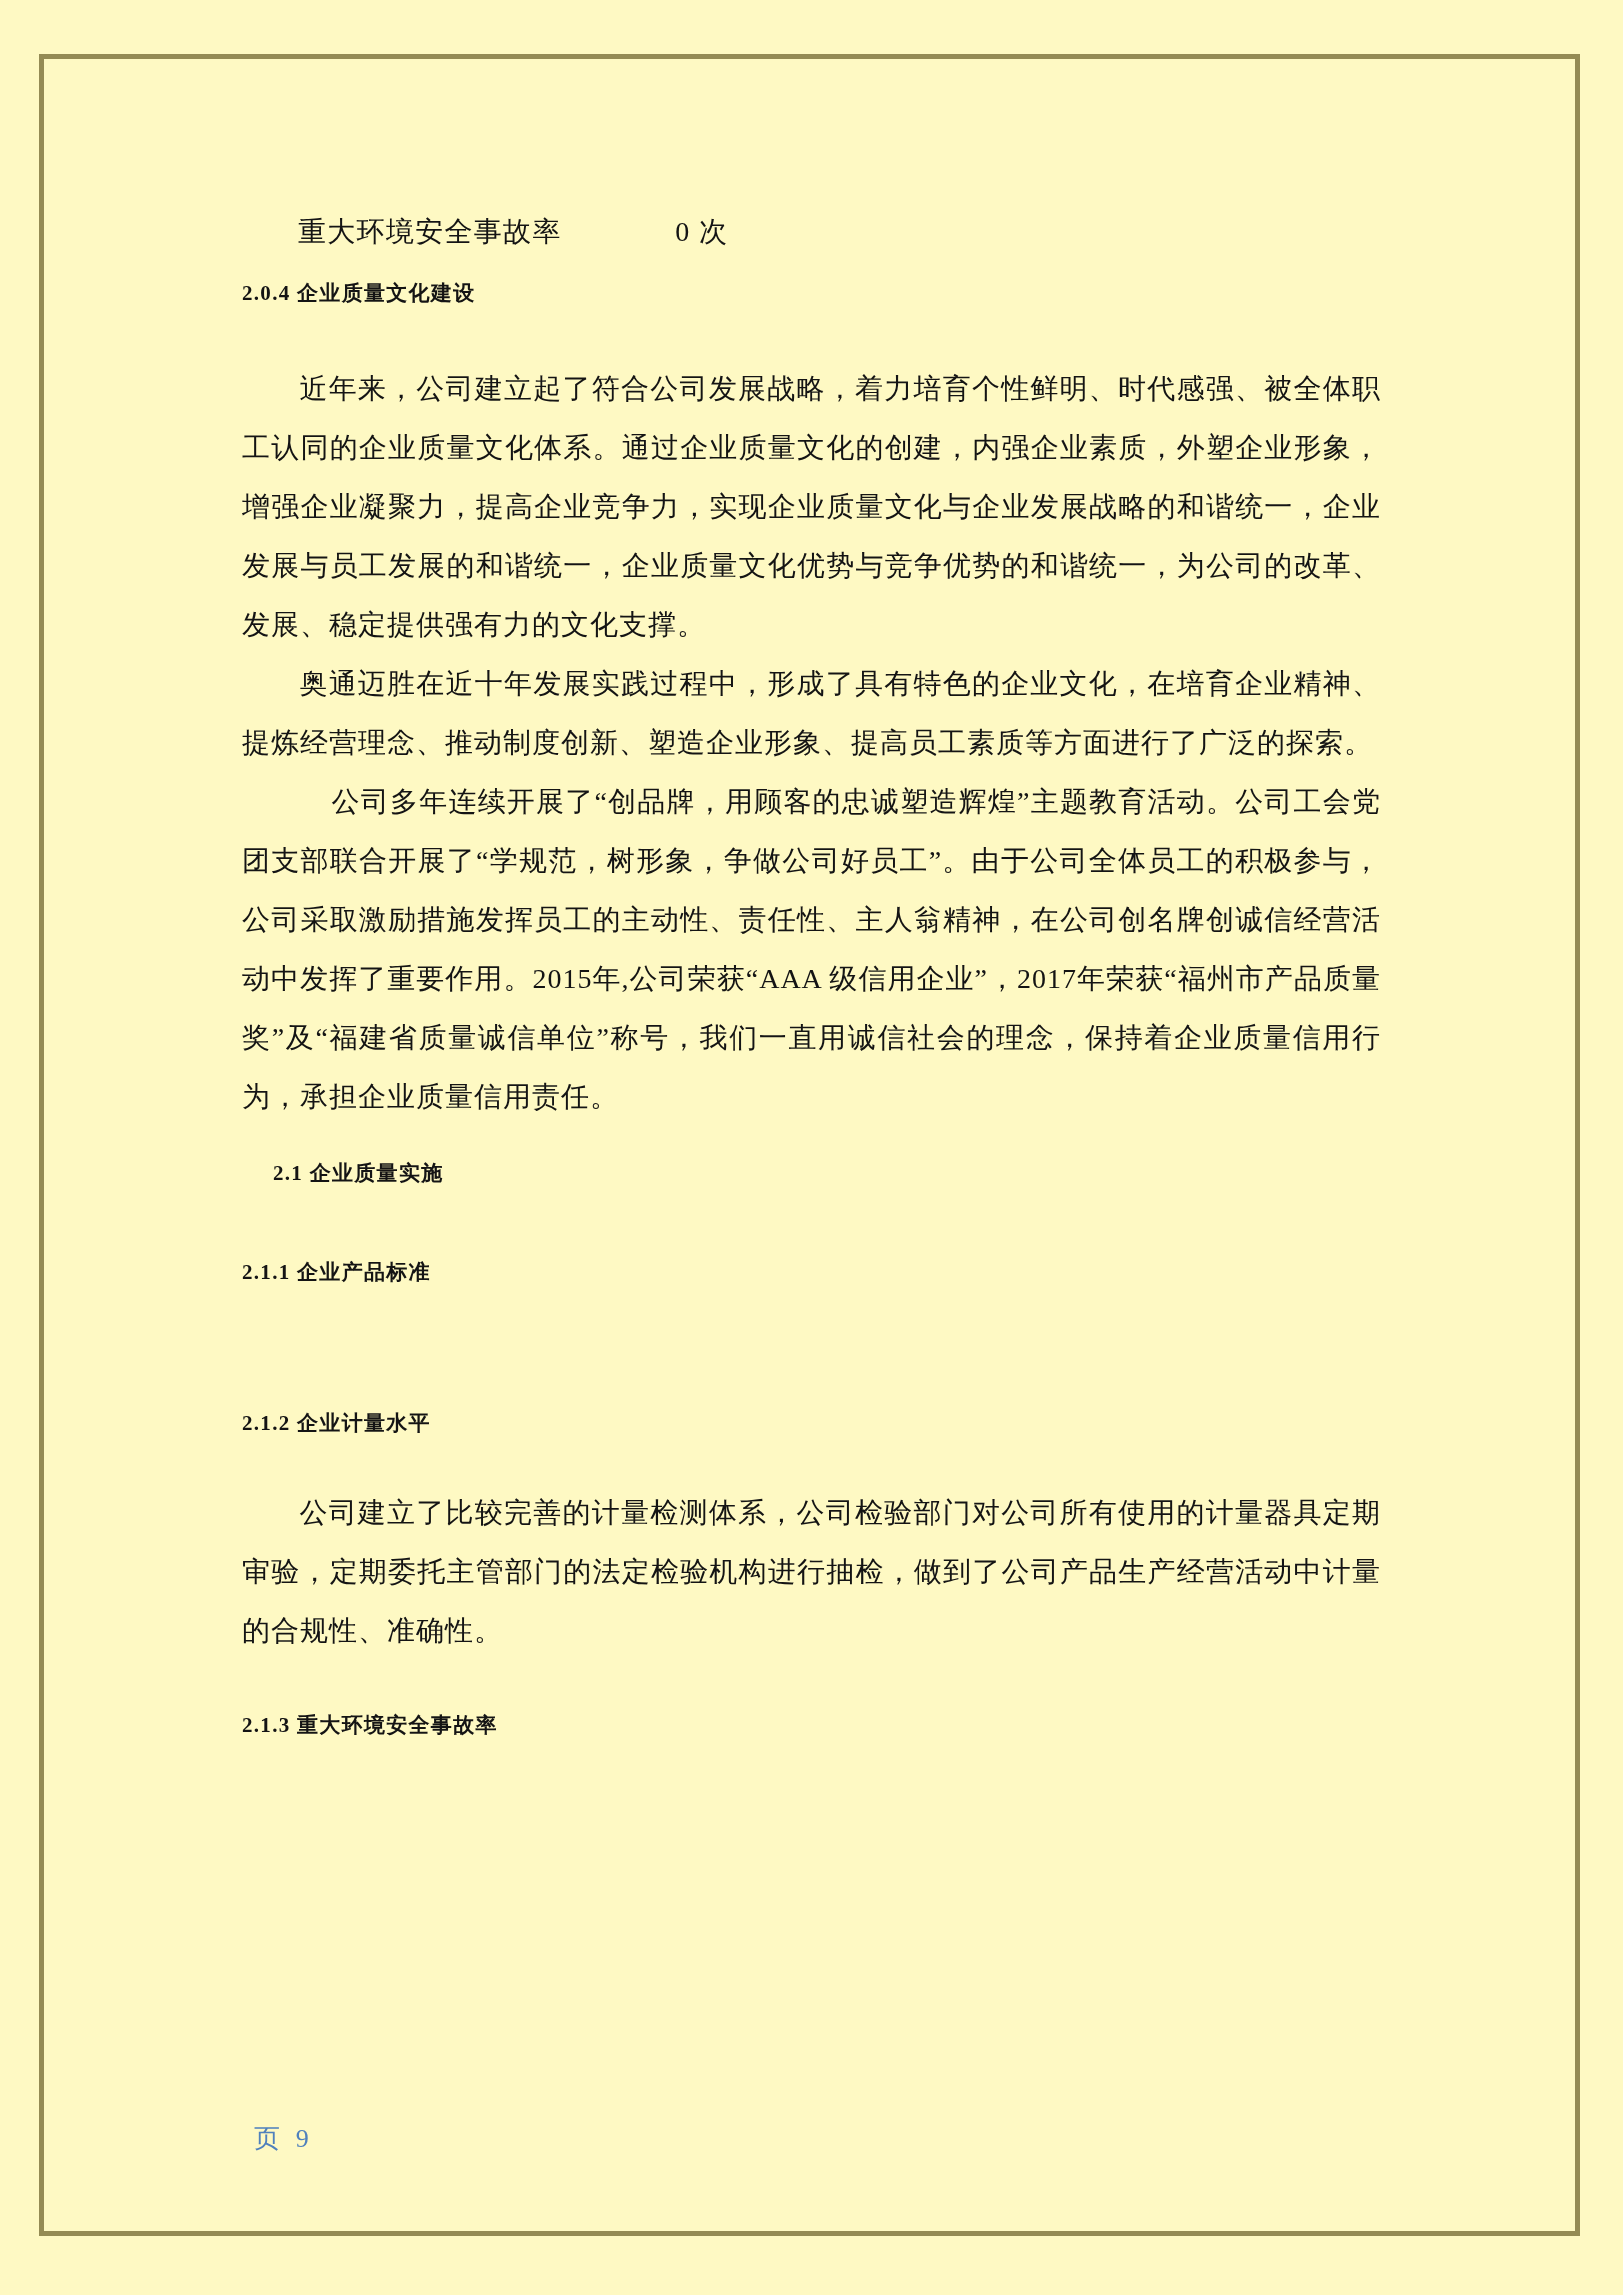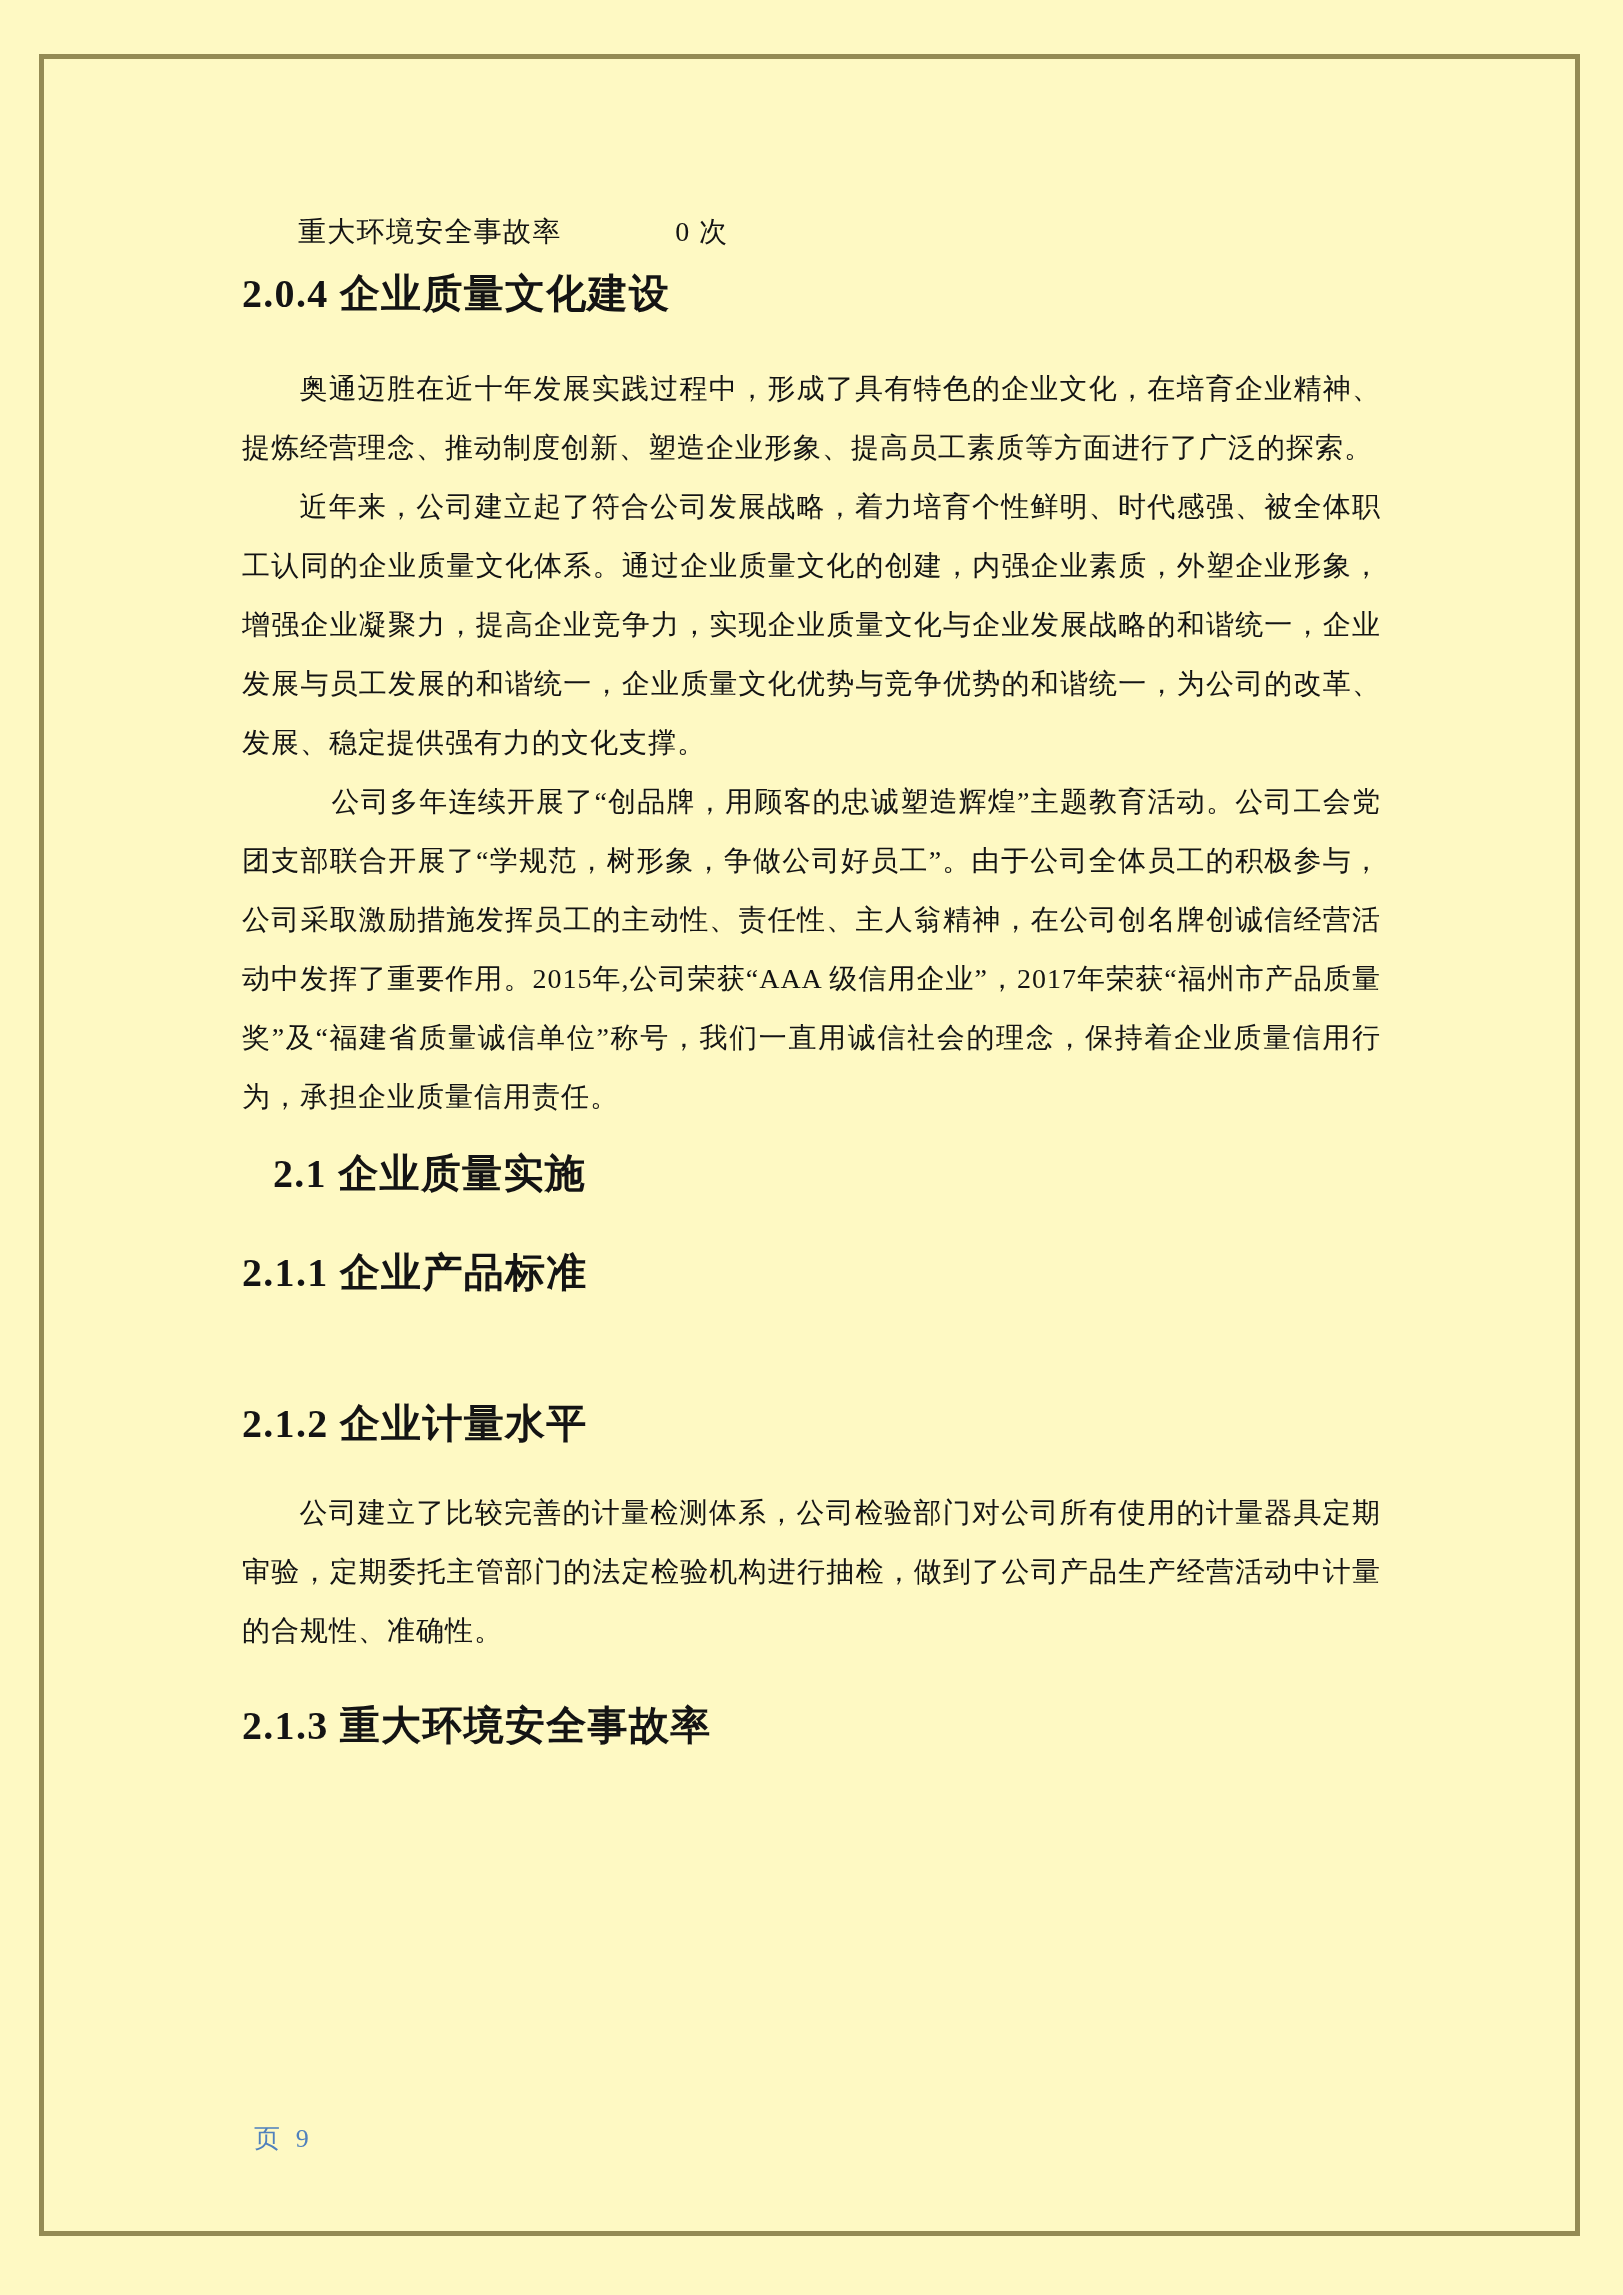--- a/index.html
+++ b/index.html
@@ -26,21 +26,21 @@
   .metric-row {
     padding-left:56px;
     font-size:28px;
     line-height:60px;
     letter-spacing:1.3px;
     white-space:nowrap;
   }
   .metric-label { display:inline-block; width:369px; }
   .metric-value { display:inline-block; }
   .heading {
-    font-size:40px;
+    font-size:21px;
     font-weight:bold;
     line-height:63px;
     letter-spacing:1.3px;
   }
   .para {
     font-size:28px;
     line-height:59px;
     text-align:justify;
     text-justify:inter-ideograph;
     letter-spacing:1px;
@@ -85,23 +85,23 @@
 
     <div class="metrics">
       <div class="metric-row">
         <span class="metric-label">重大环境安全事故率</span>
         <span class="metric-value">0 次</span>
       </div>
     </div>
 
     <div class="heading" id="h204">2.0.4 企业质量文化建设</div>
 
+    <div class="para indent2" id="p2">近年来，公司建立起了符合公司发展战略，着力培育个性鲜明、时代感强、被全体职工认同的企业质量文化体系。通过企业质量文化的创建，内强企业素质，外塑企业形象，增强企业凝聚力，提高企业竞争力，实现企业质量文化与企业发展战略的和谐统一，企业发展与员工发展的和谐统一，企业质量文化优势与竞争优势的和谐统一，为公司的改革、发展、稳定提供强有力的文化支撑。</div>
+
     <div class="para indent2" id="p1">奥通迈胜在近十年发展实践过程中，形成了具有特色的企业文化，在培育企业精神、提炼经营理念、推动制度创新、塑造企业形象、提高员工素质等方面进行了广泛的探索。</div>
-
-    <div class="para indent2" id="p2">近年来，公司建立起了符合公司发展战略，着力培育个性鲜明、时代感强、被全体职工认同的企业质量文化体系。通过企业质量文化的创建，内强企业素质，外塑企业形象，增强企业凝聚力，提高企业竞争力，实现企业质量文化与企业发展战略的和谐统一，企业发展与员工发展的和谐统一，企业质量文化优势与竞争优势的和谐统一，为公司的改革、发展、稳定提供强有力的文化支撑。</div>
 
     <div class="para indent3" id="p3">公司多年连续开展了“创品牌，用顾客的忠诚塑造辉煌”主题教育活动。公司工会党团支部联合开展了“学规范，树形象，争做公司好员工”。由于公司全体员工的积极参与，公司采取激励措施发挥员工的主动性、责任性、主人翁精神，在公司创名牌创诚信经营活动中发挥了重要作用。2015年,公司荣获“AAA 级信用企业”，2017年荣获“福州市产品质量奖”及“福建省质量诚信单位”称号，我们一直用诚信社会的理念，保持着企业质量信用行为，承担企业质量信用责任。</div>
 
     <div class="heading" id="h21">2.1 企业质量实施</div>
 
     <div class="heading" id="h211">2.1.1 企业产品标准</div>
 
 
     <div class="heading" id="h212">2.1.2 企业计量水平</div>
 

